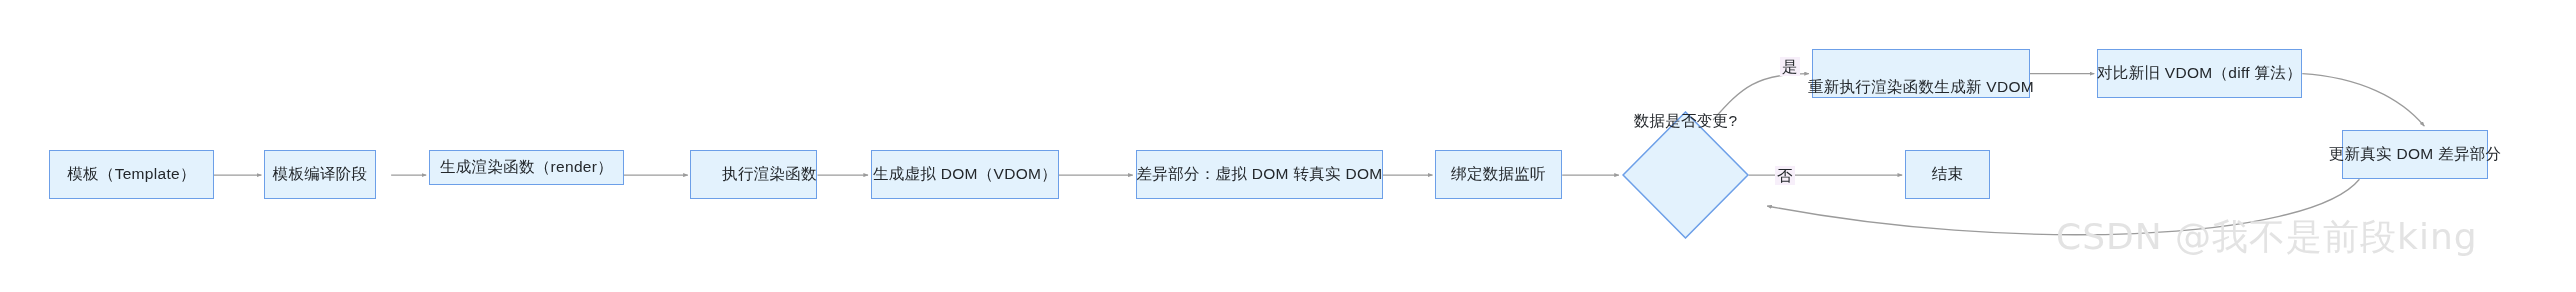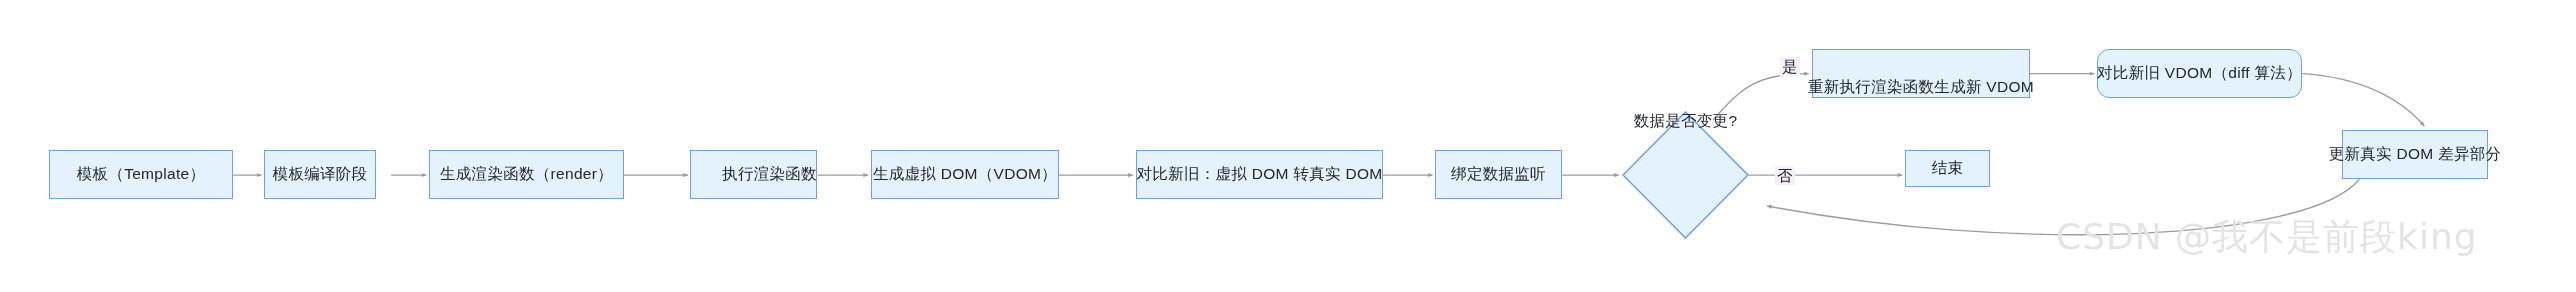--- a/index.html
+++ b/index.html
@@ -97,68 +97,68 @@
       <line x1="2684" y1="340" x2="2780" y2="340"></line>
       <line x1="3032" y1="340" x2="3142" y2="340"></line>
       <line x1="3394" y1="340" x2="3692" y2="340"></line>
       <line x1="3940" y1="143" x2="4065" y2="143"></line>
       <path d="M3325,233 C3380,170 3410,143 3511,143"></path>
       <path d="M4469,143 C4580,150 4660,190 4706,245"></path>
       <path d="M4580,348 C4480,470 3900,490 3430,400"></path>
     </g>
   </svg>
 
-  <div class="node" style="left:49px;top:150px;width:184px;height:49px;">
+  <div class="node" style="left:49px;top:150px;width:165px;height:49px;">
     <span class="node-label">模板（Template）</span>
   </div>
 
   <div class="node" style="left:264px;top:150px;width:112px;height:49px;">
     <span class="node-label">模板编译阶段</span>
   </div>
 
-  <div class="node" style="left:429px;top:150px;width:195px;height:49px;">
+  <div class="node" style="left:429px;top:150px;width:195px;height:35px;">
     <span class="node-label">生成渲染函数（render）</span>
   </div>
 
   <div class="node" style="left:690px;top:150px;width:127px;height:49px;padding-left:32px;">
     <span class="node-label">执行渲染函数</span>
   </div>
 
   <div class="node" style="left:871px;top:150px;width:188px;height:49px;">
     <span class="node-label">生成虚拟 DOM（VDOM）</span>
   </div>
 
   <div class="node" style="left:1136px;top:150px;width:247px;height:49px;">
-    <span class="node-label">对比新旧：虚拟 DOM 转真实 DOM</span>
+    <span class="node-label">差异部分：虚拟 DOM 转真实 DOM</span>
   </div>
 
   <div class="node" style="left:1435px;top:150px;width:127px;height:49px;">
     <span class="node-label">绑定数据监听</span>
   </div>
 
   <div class="diamond-wrap" style="left:1622px;top:111px;width:127px;height:128px;">
     <svg class="diamond-shape" viewBox="0 0 246 248" preserveAspectRatio="none" xmlns="http://www.w3.org/2000/svg">
       <polygon points="123,2 244,124 123,246 2,124" fill="#e3f2fd" stroke="#6c9fe8" stroke-width="3"></polygon>
     </svg>
     <span class="diamond-label">数据是否变更?</span>
   </div>
 
   <div class="node" style="left:1812px;top:49px;width:218px;height:49px;align-items:flex-end;">
     <span class="node-label">重新执行渲染函数生成新 VDOM</span>
   </div>
 
-  <div class="node" style="left:2097px;top:49px;width:205px;height:49px;border-radius:12px;">
+  <div class="node" style="left:2097px;top:49px;width:205px;height:49px;">
     <span class="node-label">对比新旧 VDOM（diff 算法）</span>
   </div>
 
   <div class="node" style="left:2342px;top:130px;width:146px;height:49px;">
     <span class="node-label">更新真实 DOM 差异部分</span>
   </div>
 
-  <div class="node" style="left:1905px;top:150px;width:85px;height:37px;">
+  <div class="node" style="left:1905px;top:150px;width:85px;height:49px;">
     <span class="node-label">结束</span>
   </div>
 
   <div class="edge-label" style="left:1780px;top:57px;">是</div>
   <div class="edge-label" style="left:1775px;top:166px;">否</div>
 
   <div class="watermark" style="left:2056px;top:213px;">CSDN @我不是前段king</div>
 
 </div>
 

